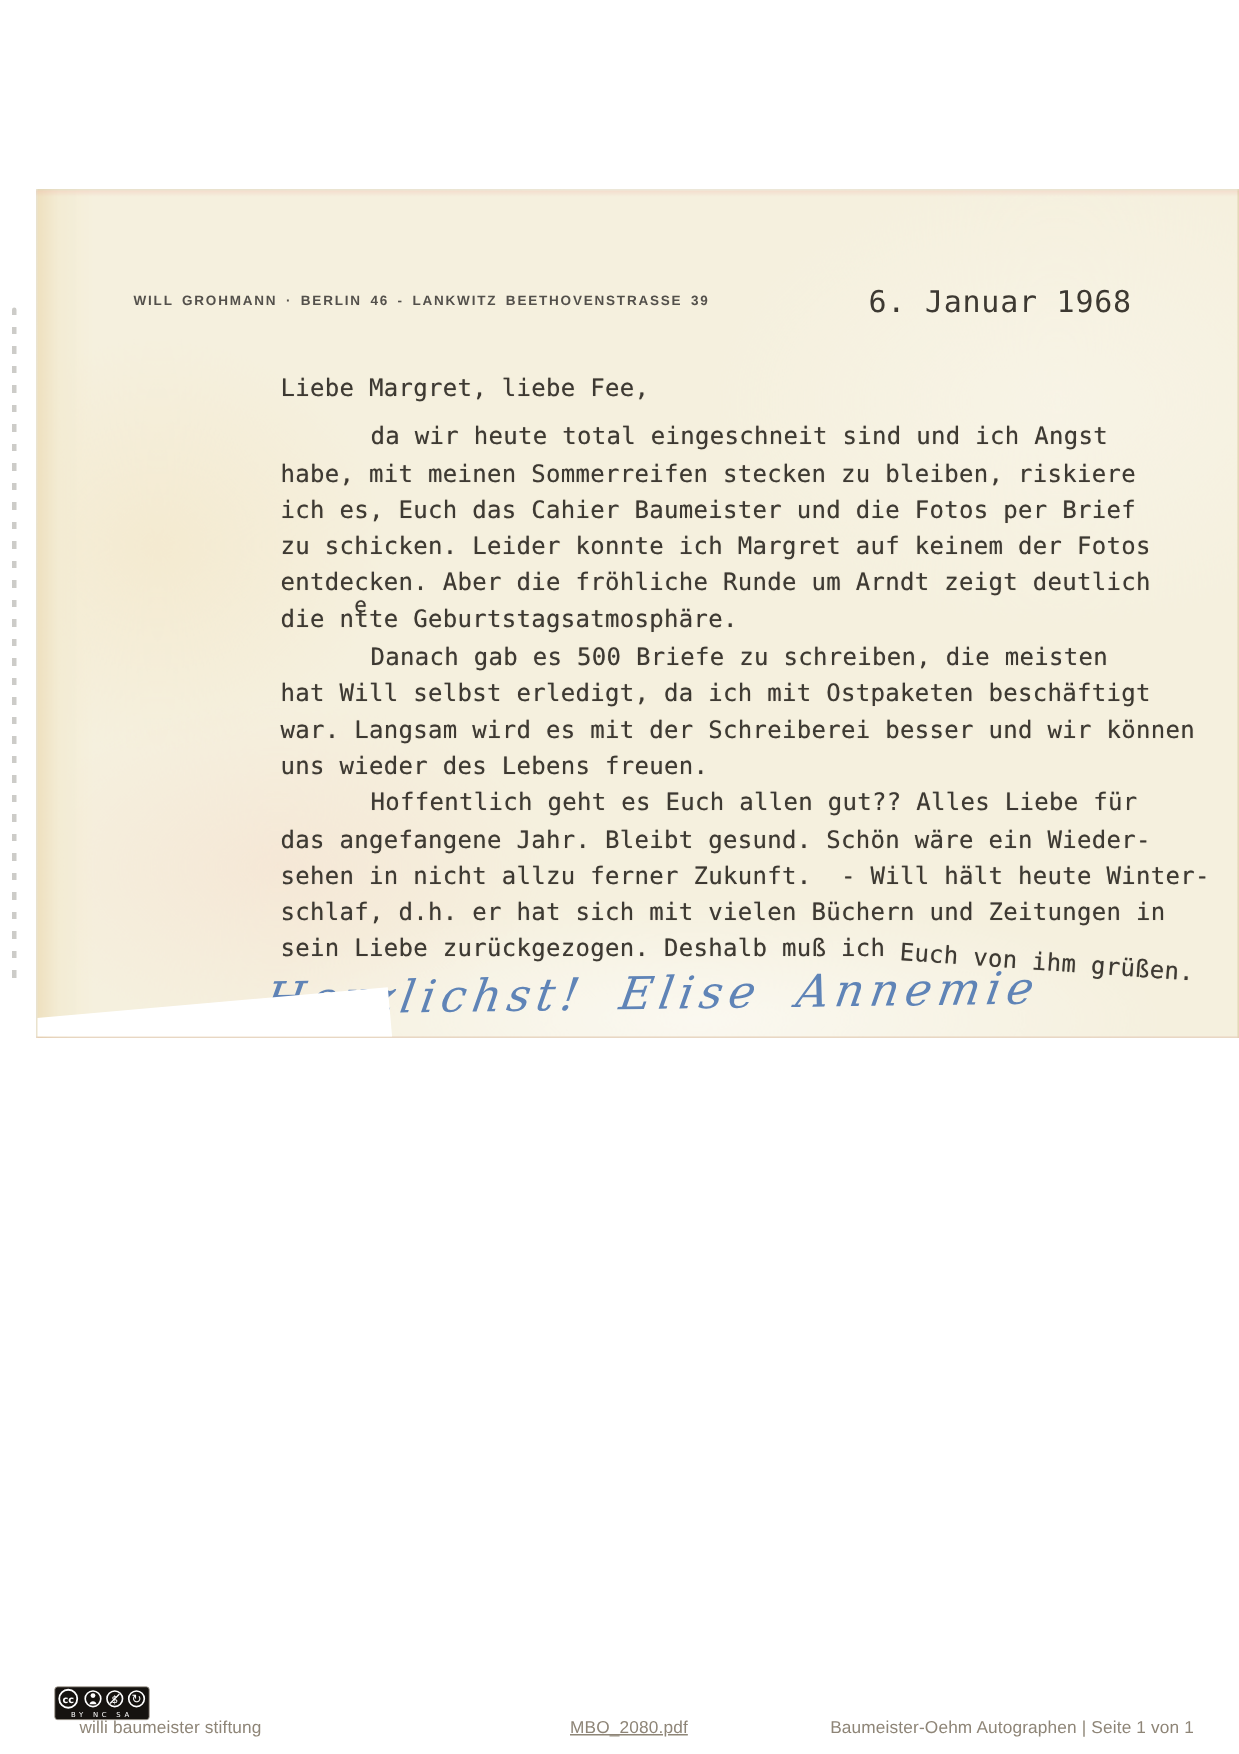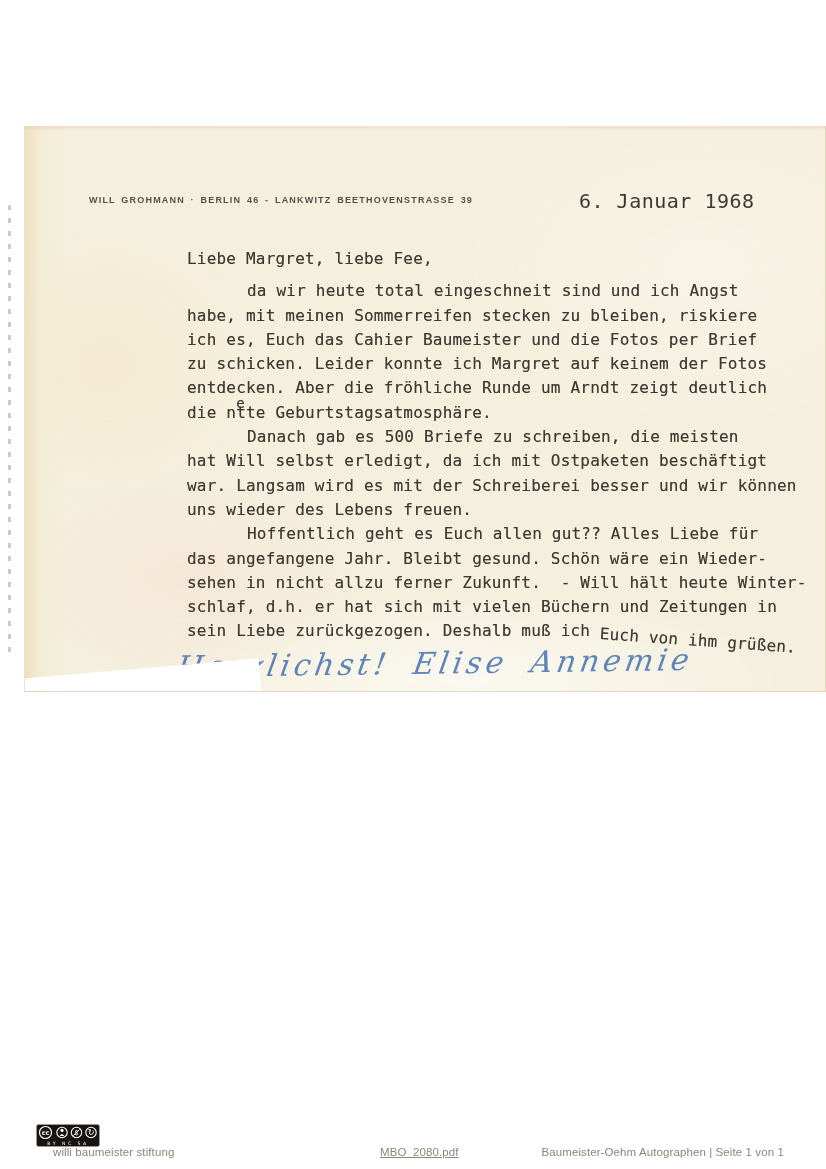--- a/index.html
+++ b/index.html
@@ -84,21 +84,21 @@
 
   
   .cc-badge { position:absolute; left:36px; top:1124px; }
   .footer-text {
     position:absolute; top:1146px;
     font-family:"Liberation Sans", sans-serif;
     font-size:11.5px; color:#8e8577; letter-spacing:0.1px; white-space:pre;
   }
   .footer-left   { left:42px;margin-left:11px; }
   .footer-center { left:380px;text-decoration:underline; }
-  .footer-right  { right:42px; text-align:right; }
+  .footer-right  { right:30px; text-align:right; }
 </style>
 </head>
 <body>
 
 <div class="page">
 
   <div class="edge-artifact"></div>
 
   <div class="paper">
 

